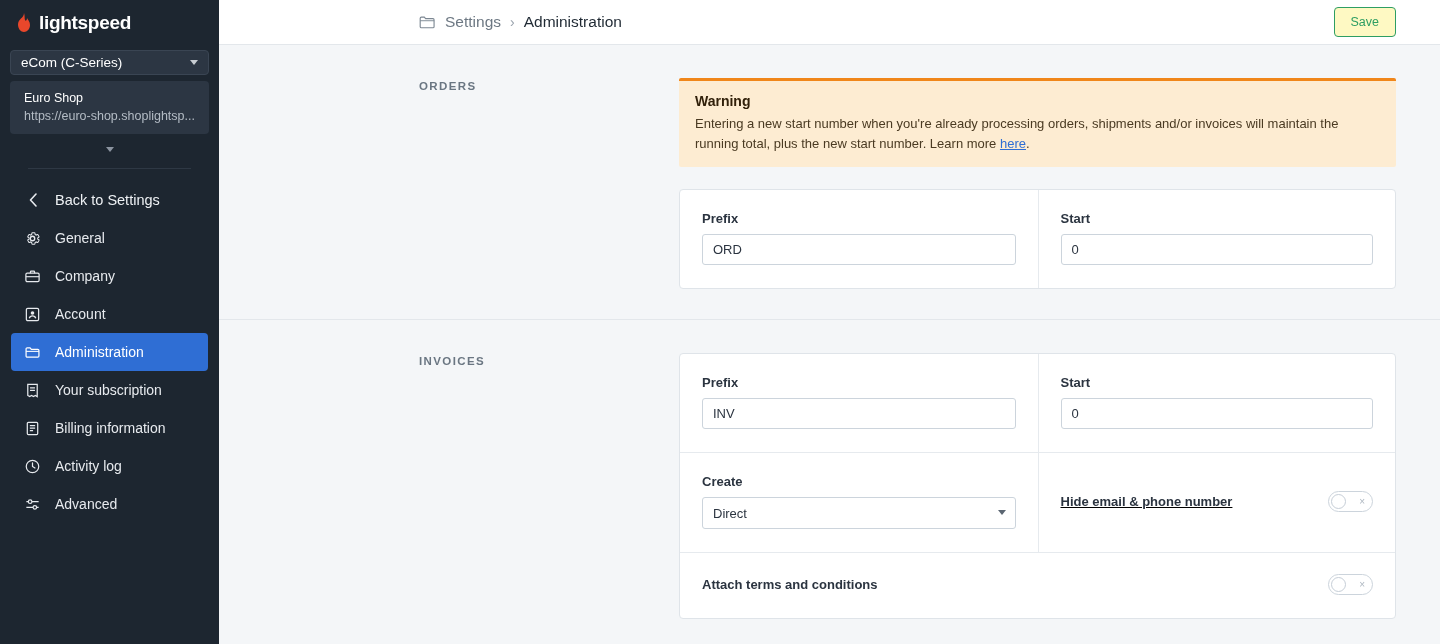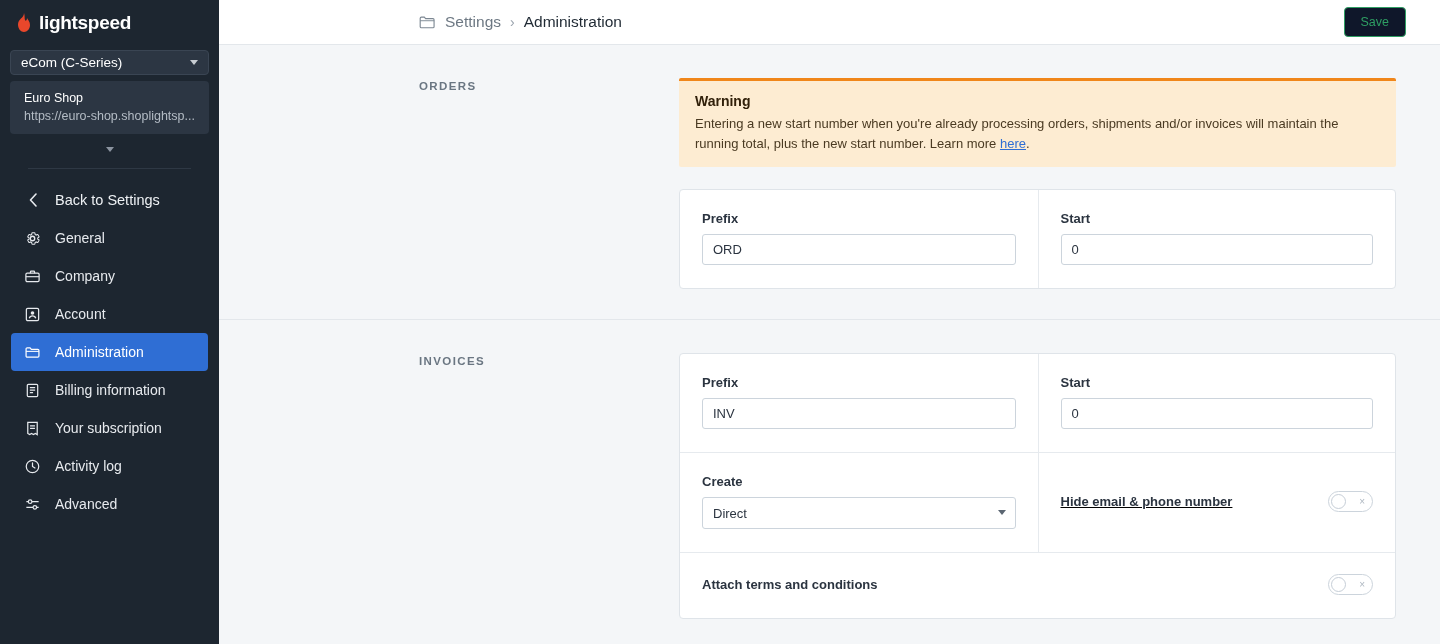--- a/index.html
+++ b/index.html
@@ -76,36 +76,36 @@
   .nav-item.back { font-size: 14.5px; color: #eef1f4; }
   .nav-item.active { background: #2f6ed4; color: #fff; }
   .nav-icn { width: 19px; height: 19px; flex: 0 0 19px; display: flex; align-items: center; justify-content: center; }
   .nav-icn svg { display: block; }
 
   
   .main { flex: 1 1 auto; height: 644px; background: #f4f6f8; display: flex; flex-direction: column; min-width: 0; }
   .topbar {
     height: 45px; background: #fff; border-bottom: 1px solid #e3e7eb;
     display: flex; align-items: center; flex: 0 0 45px;
-    padding: 0 34px 0 0;
+    padding: 0 44px 0 0;
   }
   .breadcrumb {
     display: flex; align-items: center; gap: 9px;
     margin-left: 200px;
     font-size: 15.5px;
   }
   .bc-icon { color: #7c8792; display: flex; align-items: center; }
   .bc-link { color: #6d7883; }
   .bc-sep { color: #9aa3ad; font-size: 14px; }
   .bc-current { color: #1f2933; }
   .topbar-spacer { flex: 1 1 auto; }
   .save-btn {
     border: 1px solid #2e9e63;
     color: #2e9e63;
-    background: #0f172a;
+    background: #fef9c3;
     border-radius: 4px;
     font-size: 12.5px;
     padding: 7px 16px;
     cursor: pointer;
     font-family: "Liberation Sans", sans-serif;
   }
 
   .content { flex: 1 1 auto; overflow: hidden; }
 
   .section {
@@ -278,35 +278,35 @@
               <path d="M2.2 5.2c0-.7.5-1.2 1.2-1.2h3l1.4 1.6h6.8c.7 0 1.2.5 1.2 1.2v6c0 .7-.5 1.2-1.2 1.2H3.4c-.7 0-1.2-.5-1.2-1.2z" fill="none" stroke="#ffffff" stroke-width="1.3"></path>
               <path d="M2.2 7.8h13.6" stroke="#ffffff" stroke-width="1.1"></path>
             </svg>
         </span>
         <span>Administration</span>
       </div>
 
       <div class="nav-item">
         <span class="nav-icn">
           <svg width="17" height="17" viewBox="0 0 18 18">
+              <path d="M4 2.6h10v12.8l-2-1.2-2 1.2-2-1.2-2 1.2-2-1.2z" fill="none" stroke="#e7eaee" stroke-width="1.3"></path>
+              <path d="M6.4 6.2h5.2M6.4 8.8h5.2" stroke="#e7eaee" stroke-width="1.2"></path>
+            </svg>
+        </span>
+        <span>Your subscription</span>
+      </div>
+
+      <div class="nav-item">
+        <span class="nav-icn">
+          <svg width="17" height="17" viewBox="0 0 18 18">
               <rect x="3.5" y="2.5" width="11" height="13" rx="1.2" fill="none" stroke="#e7eaee" stroke-width="1.3"></rect>
               <path d="M6.2 6h5.6M6.2 8.6h5.6M6.2 11.2h3.4" stroke="#e7eaee" stroke-width="1.2"></path>
             </svg>
         </span>
         <span>Billing information</span>
-      </div>
-
-      <div class="nav-item">
-        <span class="nav-icn">
-          <svg width="17" height="17" viewBox="0 0 18 18">
-              <path d="M4 2.6h10v12.8l-2-1.2-2 1.2-2-1.2-2 1.2-2-1.2z" fill="none" stroke="#e7eaee" stroke-width="1.3"></path>
-              <path d="M6.4 6.2h5.2M6.4 8.8h5.2" stroke="#e7eaee" stroke-width="1.2"></path>
-            </svg>
-        </span>
-        <span>Your subscription</span>
       </div>
 
       <div class="nav-item">
         <span class="nav-icn">
           <svg width="17" height="17" viewBox="0 0 18 18">
               <circle cx="9" cy="9" r="6.6" fill="none" stroke="#e7eaee" stroke-width="1.3"></circle>
               <path d="M9 5.2V9l2.6 1.6" fill="none" stroke="#e7eaee" stroke-width="1.3" stroke-linecap="round"></path>
             </svg>
         </span>
         <span>Activity log</span>

